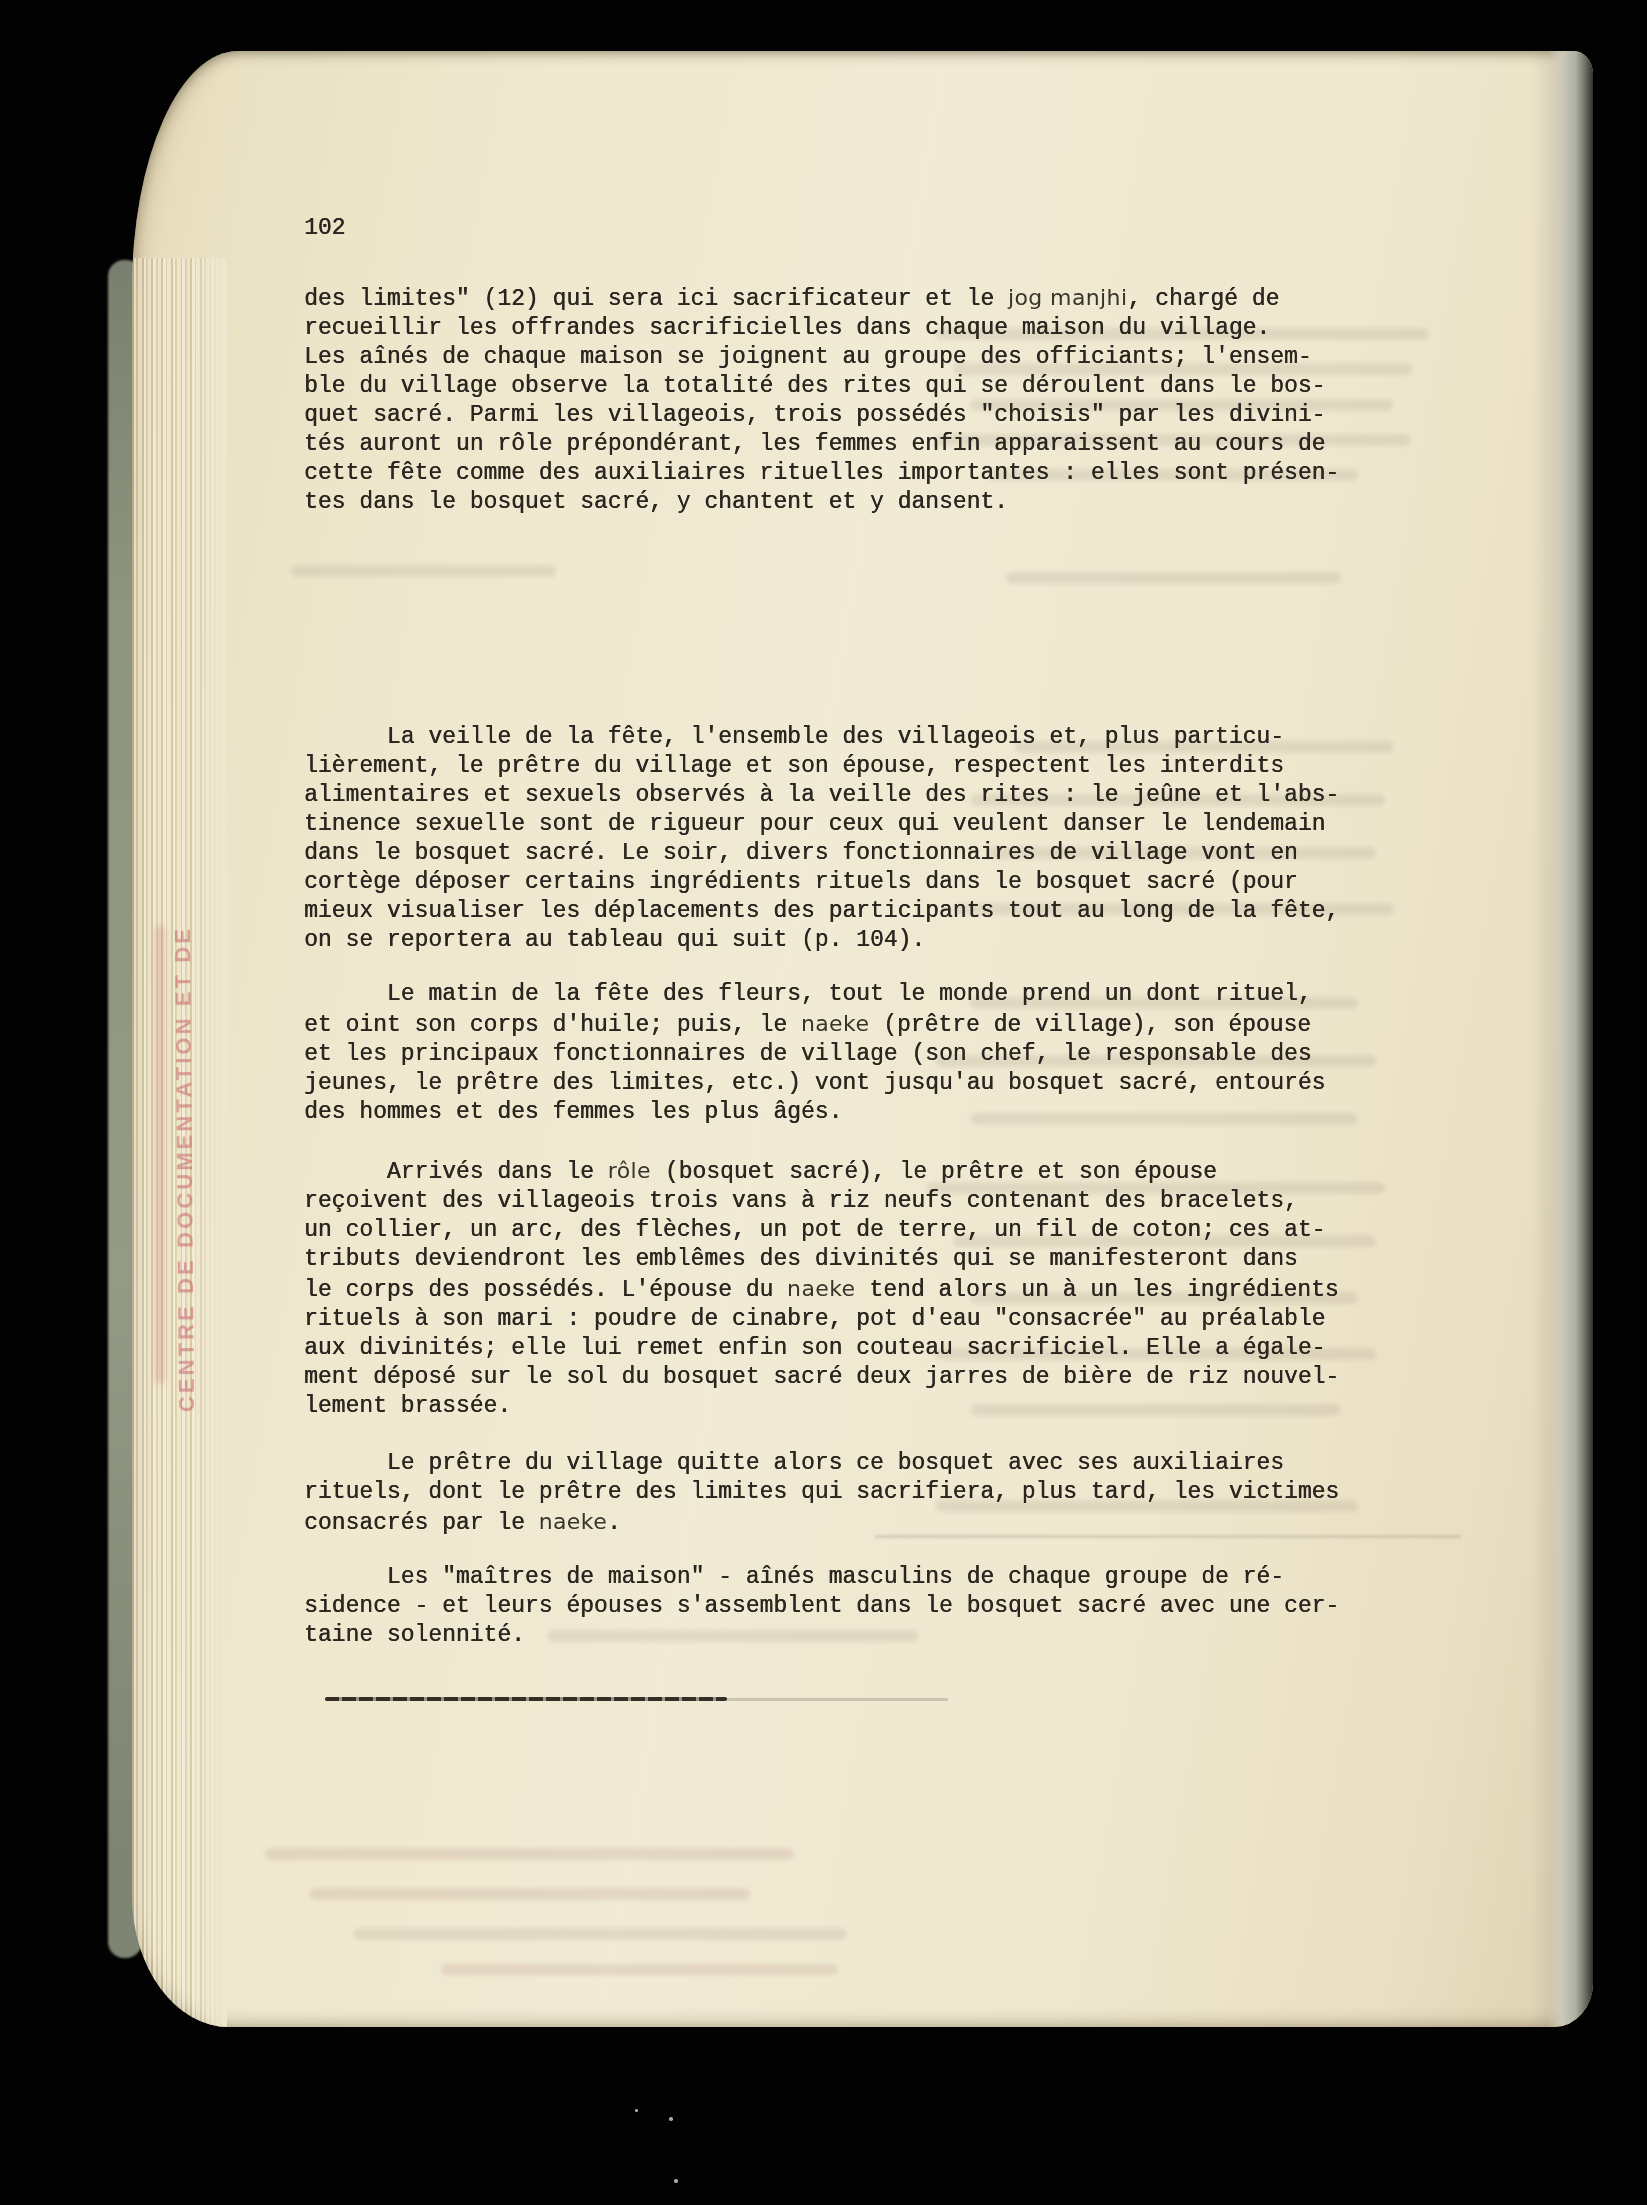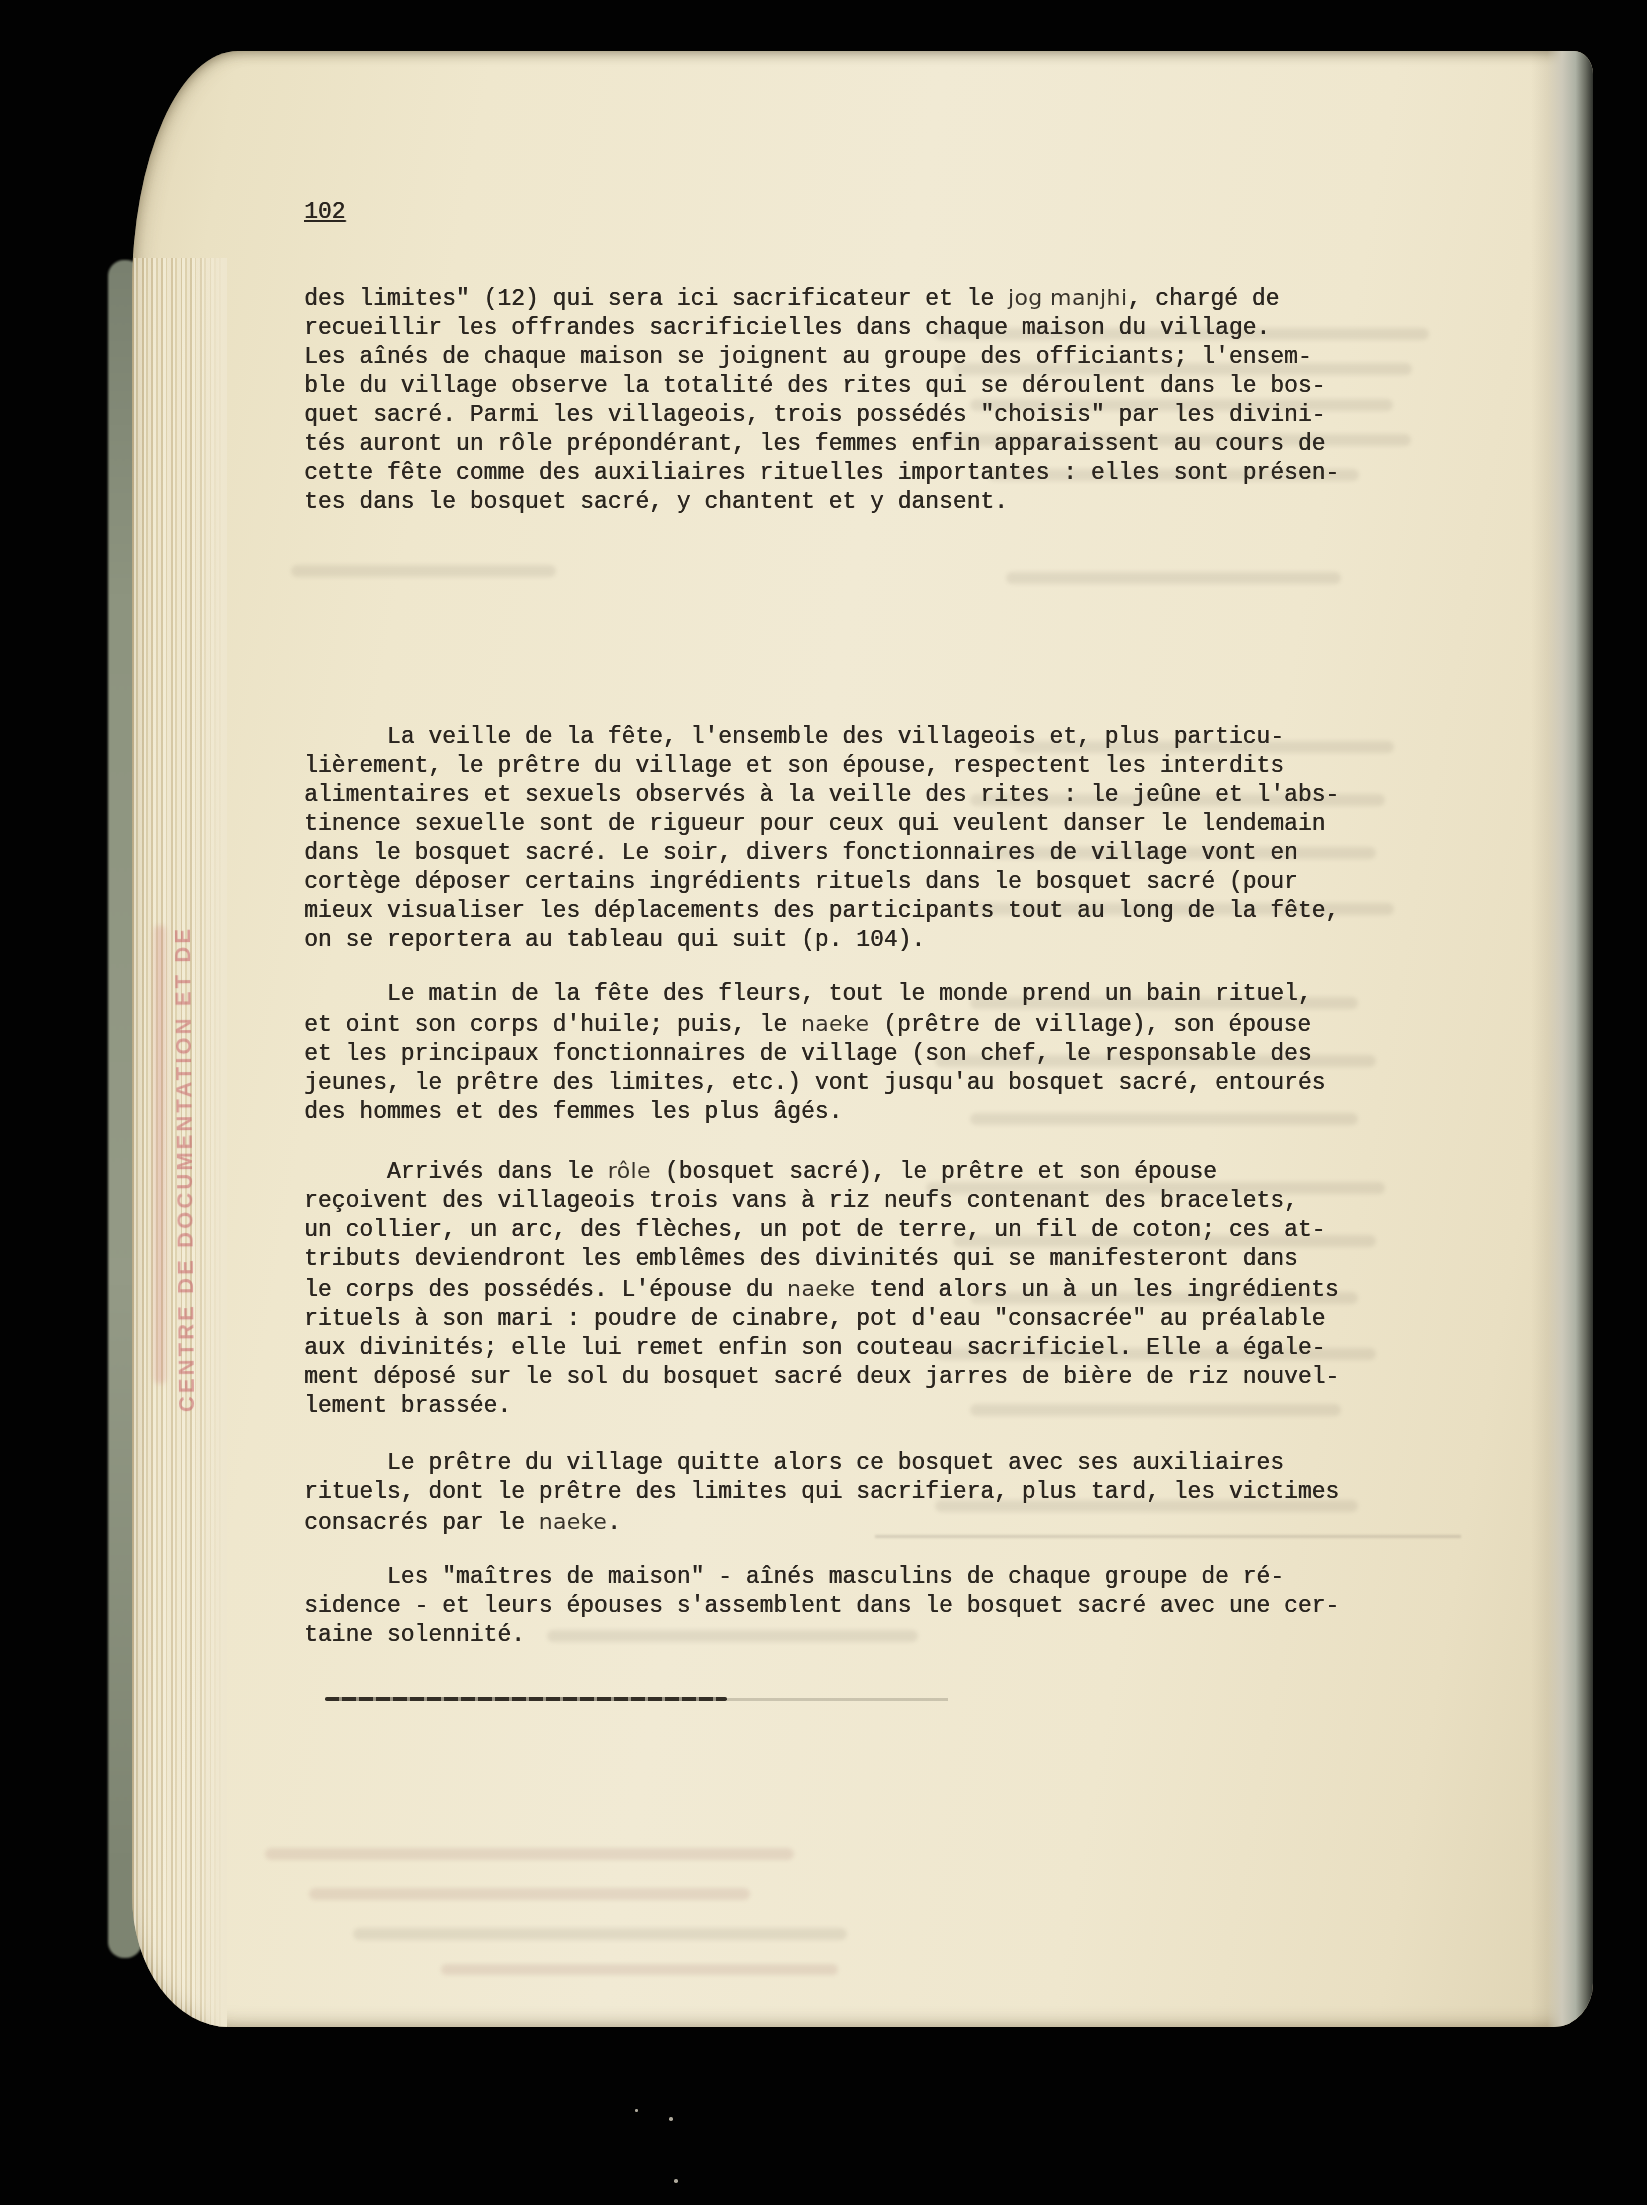--- a/index.html
+++ b/index.html
@@ -22,21 +22,21 @@
              rgba(205,188,146,.42) 4.4px 6.2px, rgba(240,232,210,.55) 6.2px 9.7px);
          filter:blur(0.4px);}
   .right-edge{position:absolute;right:0;top:0;width:62px;height:100%;
          background:linear-gradient(90deg,rgba(0,0,0,0) 0,rgba(120,112,92,.12) 26%,
              #cdc9ba 50%, #adb1a4 72%, #6a6d62 88%, #2f312c 100%);}
   .tx{position:absolute;left:304px;width:1067px;white-space:pre-wrap;
       font-size:23px;line-height:29px;color:var(--ink,#2b2620);
       text-shadow:0.4px 0 0 currentColor;}
   .vern{font-family:"DejaVu Sans","Liberation Sans",sans-serif;font-size:22px;
         letter-spacing:0.4px;color:#38332b;text-shadow:none;}
-  .pageno{top:198px;text-decoration:underline;}
+  .pageno{top:214px;}
   .p1{top:283px}.p2{top:547px}.hd{top:664px}.p3{top:723px}.p4{top:980px}
   .p5{top:1156px}.p6{top:1449px}.p7{top:1563px}.fn{top:1737px}
   .separator{position:absolute;left:325px;top:1697px;width:402px;height:3.5px;border-radius:1.8px;
       background:repeating-linear-gradient(90deg,#332e26 0 14px,rgba(51,46,38,.45) 14px 17px);}
   .separator-tail{position:absolute;left:727px;top:1698px;width:221px;height:2.6px;
       background:rgba(70,62,50,.22);}
   .bleed-line{position:absolute;left:875px;top:1535px;width:586px;height:2.6px;
       background:rgba(92,85,72,.18);filter:blur(0.9px);}
   .stamp{position:absolute;left:185px;top:1169px;transform:translate(-50%,-50%) rotate(-90.5deg);
       font-family:"Liberation Sans","DejaVu Sans",sans-serif;font-weight:bold;
@@ -102,21 +102,21 @@
 cette fête comme des auxiliaires rituelles importantes : elles sont présen-
 tes dans le bosquet sacré, y chantent et y dansent.</span></div>
   <div class="tx p3"><span>      La veille de la fête, l'ensemble des villageois et, plus particu-
 lièrement, le prêtre du village et son épouse, respectent les interdits
 alimentaires et sexuels observés à la veille des rites : le jeûne et l'abs-
 tinence sexuelle sont de rigueur pour ceux qui veulent danser le lendemain
 dans le bosquet sacré. Le soir, divers fonctionnaires de village vont en
 cortège déposer certains ingrédients rituels dans le bosquet sacré (pour
 mieux visualiser les déplacements des participants tout au long de la fête,
 on se reportera au tableau qui suit (p. 104).</span></div>
-  <div class="tx p4"><span>      Le matin de la fête des fleurs, tout le monde prend un bain rituel,
+  <div class="tx p4"><span>      Le matin de la fête des fleurs, tout le monde prend un dont rituel,
 et oint son corps d'huile; puis, le </span><span class="vern">naeke</span><span> (prêtre de village), son épouse
 et les principaux fonctionnaires de village (son chef, le responsable des
 jeunes, le prêtre des limites, etc.) vont jusqu'au bosquet sacré, entourés
 des hommes et des femmes les plus âgés.</span></div>
   <div class="tx p5"><span>      Arrivés dans le </span><span class="vern">rôle</span><span> (bosquet sacré), le prêtre et son épouse
 reçoivent des villageois trois vans à riz neufs contenant des bracelets,
 un collier, un arc, des flèches, un pot de terre, un fil de coton; ces at-
 tributs deviendront les emblêmes des divinités qui se manifesteront dans
 le corps des possédés. L'épouse du </span><span class="vern">naeke</span><span> tend alors un à un les ingrédients
 rituels à son mari : poudre de cinabre, pot d'eau "consacrée" au préalable

